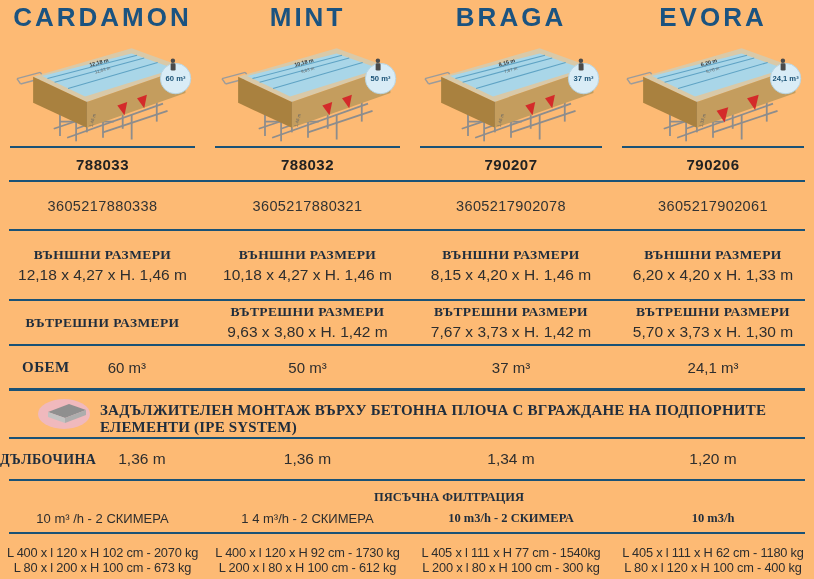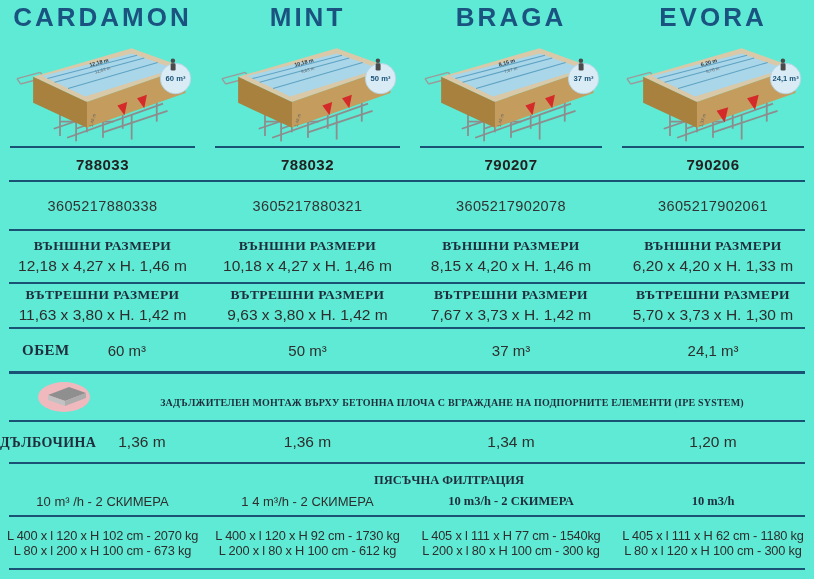--- a/index.html
+++ b/index.html
@@ -1,17 +1,17 @@
 <!DOCTYPE html>
 <html><head>
 <meta charset="utf-8">
 <style>
   * { margin:0; padding:0; box-sizing:border-box; }
   body { background:#fff; font-family:"Liberation Sans", sans-serif; }
-  .sheet { position:relative; width:814px; height:579px; background:#5eead4; overflow:hidden; color:#2b2b2b; }
+  .sheet { position:relative; width:814px; height:579px; background:#fdba74; overflow:hidden; color:#2b2b2b; }
   .grid4 { display:grid; grid-template-columns:205px 205px 202px 202px; align-items:center; }
   .cell { text-align:center; }
 
   
   .row-images { height:146px; }
   .imgcell { display:flex; flex-direction:column; align-items:center; height:146px; }
   .pool-title { font-size:26px; font-weight:600; letter-spacing:3px; color:#1b5380; margin-top:2px; line-height:30px; }
   .pool-art { width:192px; height:112px; }
 
   .img-divider { height:2px; }
@@ -21,32 +21,32 @@
   .hline.thick { height:3px; }
 
   .row-codes { height:32px; }
   .code { font-size:15px; font-weight:700; color:#222; letter-spacing:.5px; }
 
   .row-ean { height:47px; }
   .ean { font-size:14.5px; color:#333; letter-spacing:.4px; }
 
   .serif-label { font-family:"Liberation Serif", serif; font-weight:700; color:#1f2d3d; font-size:13.5px; letter-spacing:.4px; }
   .dim-value { font-size:15.5px; color:#2e2e2e; margin-top:3px; }
-  .row-outer { height:51px;border-radius:10px; }
+  .row-outer { height:68px;border-radius:10px; }
   .row-inner { height:43px; }
 
   .row-volume { height:42px; }
   .vol-first { display:flex; align-items:center; justify-content:flex-start; padding-left:22px; gap:38px; text-align:left; }
   .vol-label { font-family:"Liberation Serif", serif; font-weight:700; font-size:15px; color:#1f2d3d; letter-spacing:.5px; }
   .vol-value { font-size:15px; color:#2e2e2e; }
 
   .row-note { position:relative; height:46px; }
   .note-icon { position:absolute; left:36px; top:5px; width:56px; height:36px; }
   .note-text { height:56px; display:flex; align-items:center; justify-content:center; padding:0 10px 0 100px;
-               font-family:"Liberation Serif", serif; font-weight:700; font-size:10px; color:#1f2d3d; letter-spacing:.2px; }
+               font-family:"Liberation Serif", serif; font-weight:700; font-size:15px; color:#1f2d3d; letter-spacing:.2px; }
 
   .row-depth { height:40px; }
   .depth-first { display:flex; align-items:flex-end; justify-content:flex-start; gap:22px; text-align:left; }
   .depth-label { font-family:"Liberation Serif", serif; font-weight:700; font-size:14px; color:#1f2d3d; letter-spacing:.4px; }
   .depth-value { font-size:15.5px; color:#2e2e2e; }
 
   .row-filtration { height:51px; }
   .filtration-header { height:24px; display:flex; align-items:flex-end; justify-content:center; padding-left:84px;
                        font-family:"Liberation Serif", serif; font-weight:700; font-size:12.5px; color:#1f2d3d; }
   .filtration-values { height:27px; }
@@ -318,21 +318,20 @@
     <div class="cell">
         <div class="serif-label">ВЪНШНИ РАЗМЕРИ</div>
         <div class="dim-value">6,20 x 4,20 x H. 1,33 m</div>
       </div>
   </div>
   <div class="hline"></div>
 
   <div class="grid4 row-inner">
     <div class="cell">
         <div class="serif-label">ВЪТРЕШНИ РАЗМЕРИ</div>
-        <div class="dim-value">11,63 x 3,80 x H. 1,42 m</div>
       </div>
     <div class="cell">
         <div class="serif-label">ВЪТРЕШНИ РАЗМЕРИ</div>
         <div class="dim-value">9,63 x 3,80 x H. 1,42 m</div>
       </div>
     <div class="cell">
         <div class="serif-label">ВЪТРЕШНИ РАЗМЕРИ</div>
         <div class="dim-value">7,67 x 3,73 x H. 1,42 m</div>
       </div>
     <div class="cell">
@@ -394,18 +393,18 @@
     <div class="cell ship">
         <div>L 400 x l 120 x H 92 cm - 1730 kg</div>
         <div>L 200 x l 80 x H 100 cm - 612 kg</div>
       </div>
     <div class="cell ship">
         <div>L 405 x l 111 x H 77 cm - 1540kg</div>
         <div>L 200 x l 80 x H 100 cm - 300 kg</div>
       </div>
     <div class="cell ship">
         <div>L 405 x l 111 x H 62 cm - 1180 kg</div>
-        <div>L 80 x l 120 x H 100 cm - 300 kg</div>
+        <div>L 80 x l 120 x H 100 cm - 400 kg</div>
       </div>
   </div>
   <div class="hline"></div>
 
 </div>
 
 </body></html>

